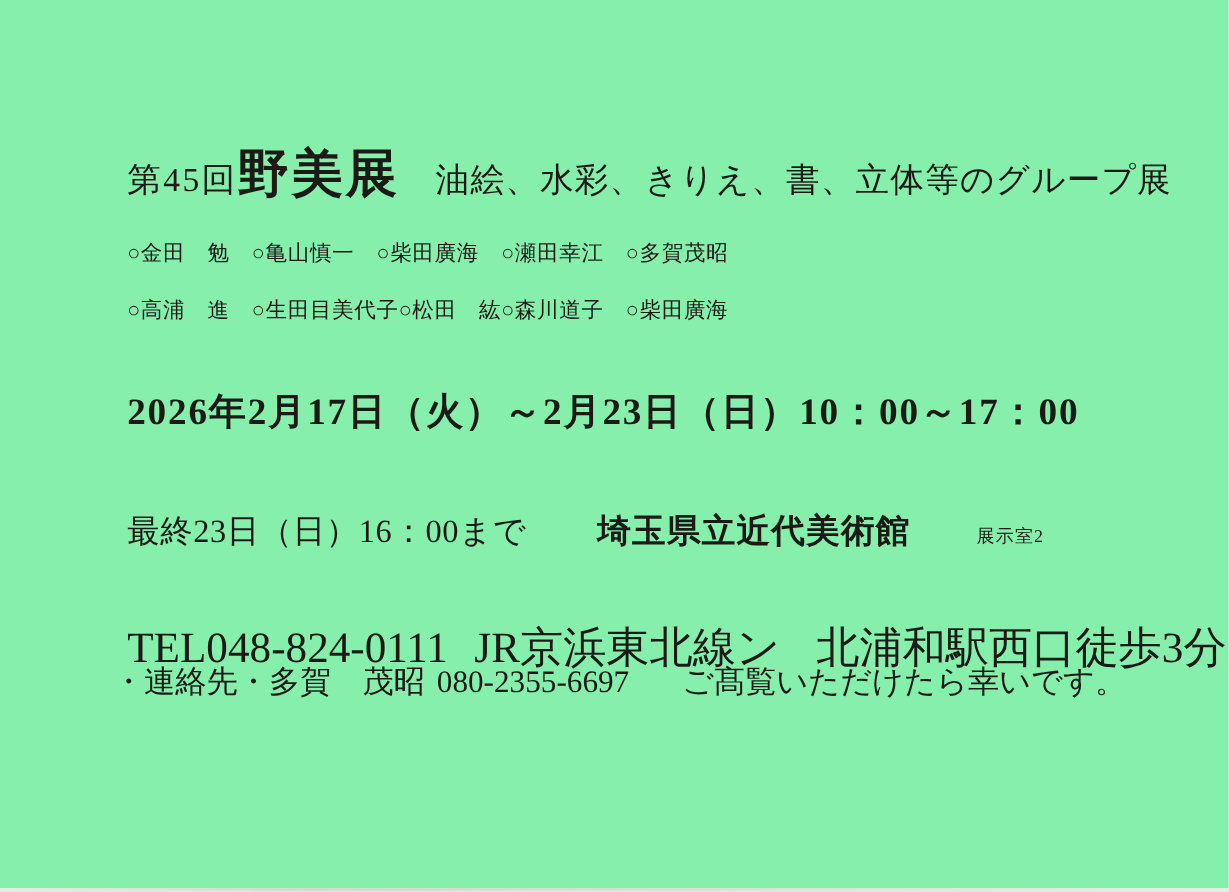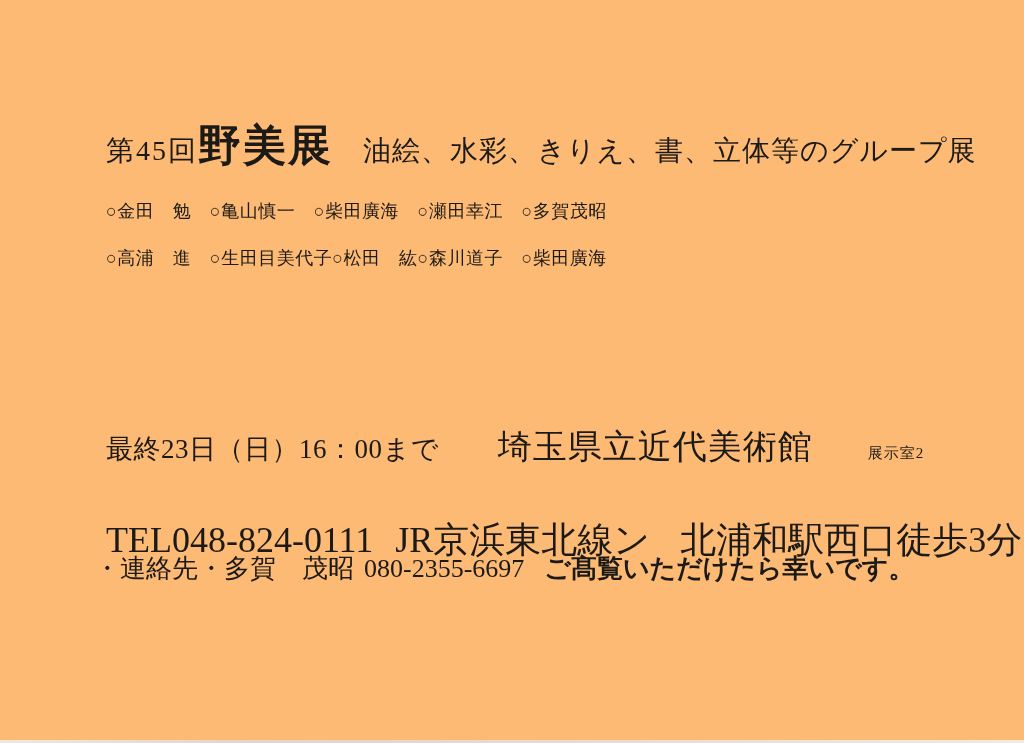--- a/index.html
+++ b/index.html
@@ -5,21 +5,21 @@
   html, body {
     margin: 0;
     padding: 0;
     background: #ffffff;
   }
   .page {
     position: relative;
     width: 1024px;
     height: 743px;
     overflow: hidden;
-    background: #fdba74;
+    background: #86efac;
     color: #1c1a17;
     font-family: "Liberation Serif", "DejaVu Serif", serif;
   }
   .line {
     position: absolute;
     display: flex;
     align-items: baseline;
     line-height: 1;
     white-space: pre;
     left: 106px;
@@ -31,31 +31,31 @@
   .subtitle          { font-size: 28px; margin-left: 30px; letter-spacing: 1px; }
   
   .members-row       { font-size: 18px; letter-spacing: 0.5px; }
   .members-row-1     { top: 202px; }
   .members-row-2     { top: 249px; }
   
   .dates-line        { top: 327px; font-size: 31px; font-weight: 600; letter-spacing: 1.5px; }
   
   .venue-line        { top: 430px; gap: 35px; }
   .last-day          { font-size: 27px; letter-spacing: 0.5px; }
-  .venue-name        { font-size: 34px; font-weight: 400; margin-left: 24px; letter-spacing: 1px; }
+  .venue-name        { font-size: 28px; font-weight: 700; margin-left: 24px; letter-spacing: 1px; }
   .room              { font-size: 15px; margin-left: 20px; letter-spacing: 1px; }
   
   .access-line       { top: 522px; font-size: 36px; justify-content: center; }
   .access-line .seg  { margin-right: 22px; }
   .access-line .seg:last-child { margin-right: 0; }
   .walk              { margin-left: 8px; }
   
   .contact-line      { top: 556px; left: 94px; font-size: 26px; }
   .contact-phone     { margin-left: 10px; }
-  .closing-message   { margin-left: 20px; font-weight: bold; }
+  .closing-message   { margin-left: 44px; }
   
   .scan-edge {
     position: absolute;
     left: 0;
     bottom: 0;
     width: 100%;
     height: 3px;
     background: linear-gradient(to right, #efede8, #dcd9d2 25%, #e4e1da 60%, #f1efeb);
     opacity: 0.9;
   }
@@ -68,20 +68,21 @@
   <div class="line title-line">
     <span class="edition">第45回</span>
     <span class="exhibition-name">野美展</span>
     <span class="subtitle">油絵、水彩、きりえ、書、立体等のグループ展</span>
   </div>
 
   <div class="line members-row members-row-1">○金田　勉　○亀山慎一　○柴田廣海　○瀬田幸江　○多賀茂昭</div>
 
   <div class="line members-row members-row-2">○高浦　進　○生田目美代子○松田　紘○森川道子　○柴田廣海</div>
 
+  <div class="line dates-line">2026年2月17日（火）～2月23日（日）10：00～17：00</div>
 
   <div class="line venue-line">
     <span class="last-day">最終23日（日）16：00まで</span>
     <span class="venue-name">埼玉県立近代美術館</span>
     <span class="room">展示室2</span>
   </div>
 
   <div class="line access-line">
     <span class="seg">TEL048-824-0111</span>
     <span class="seg">JR京浜東北線ン</span>

